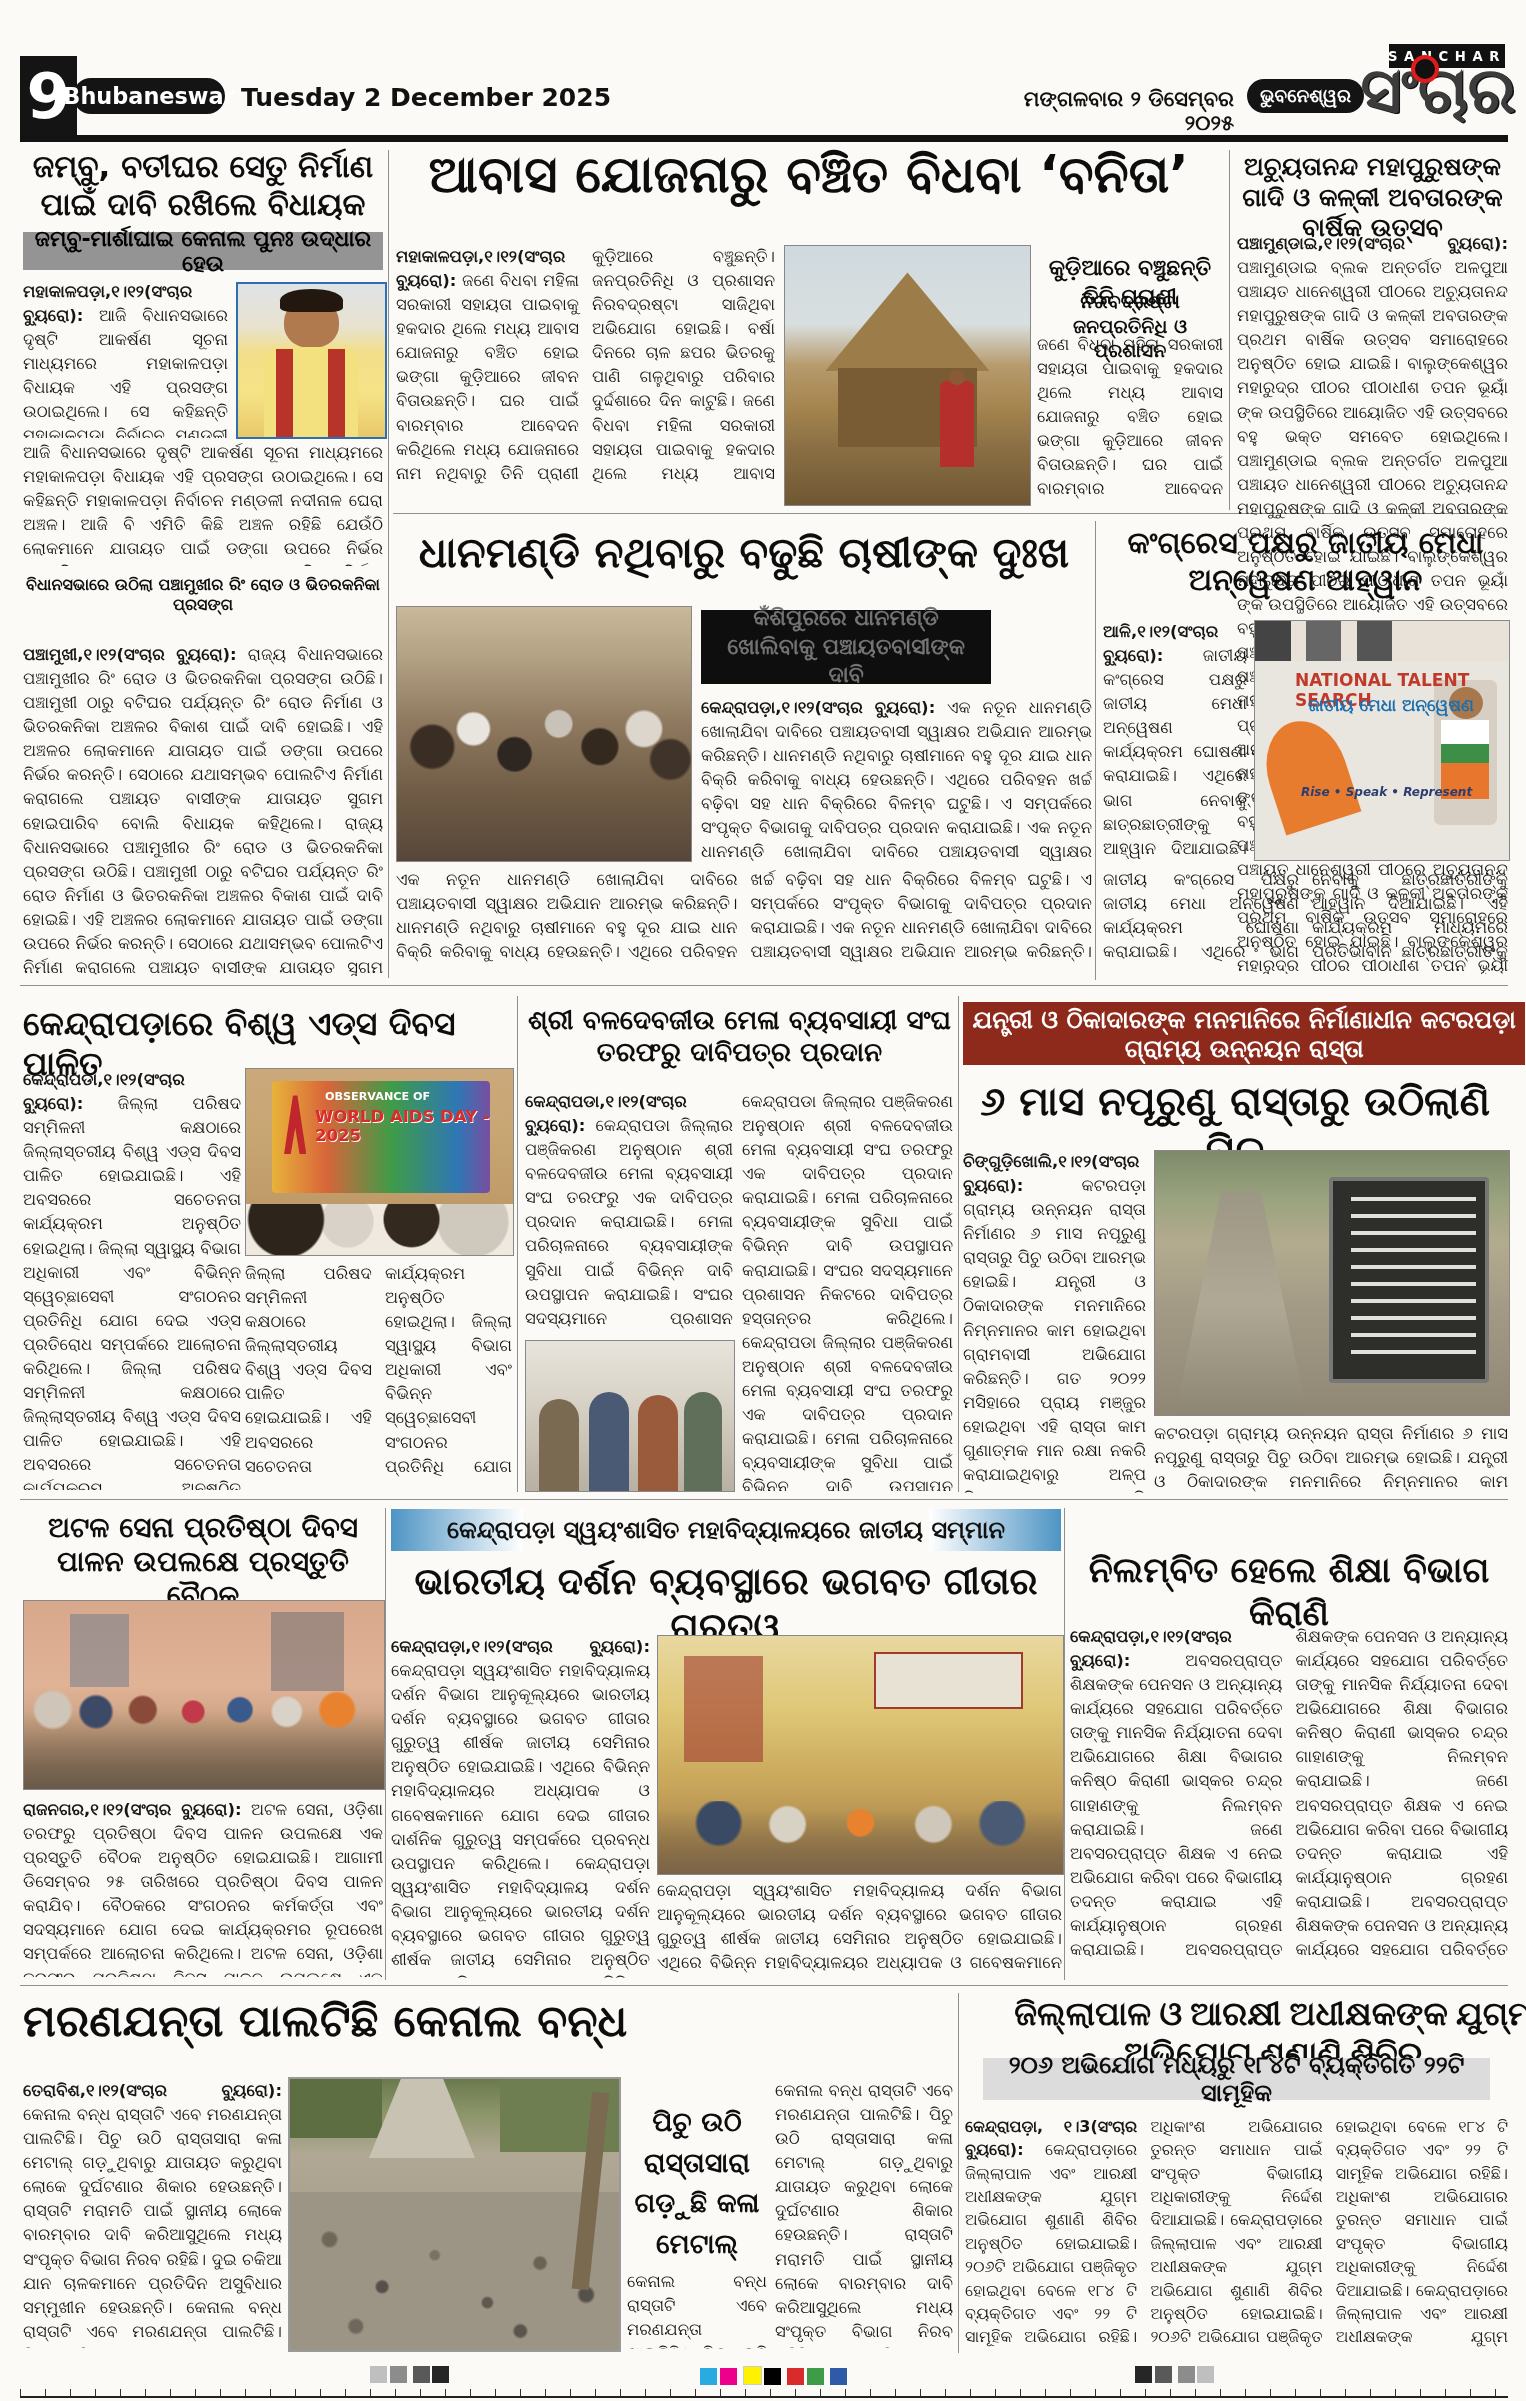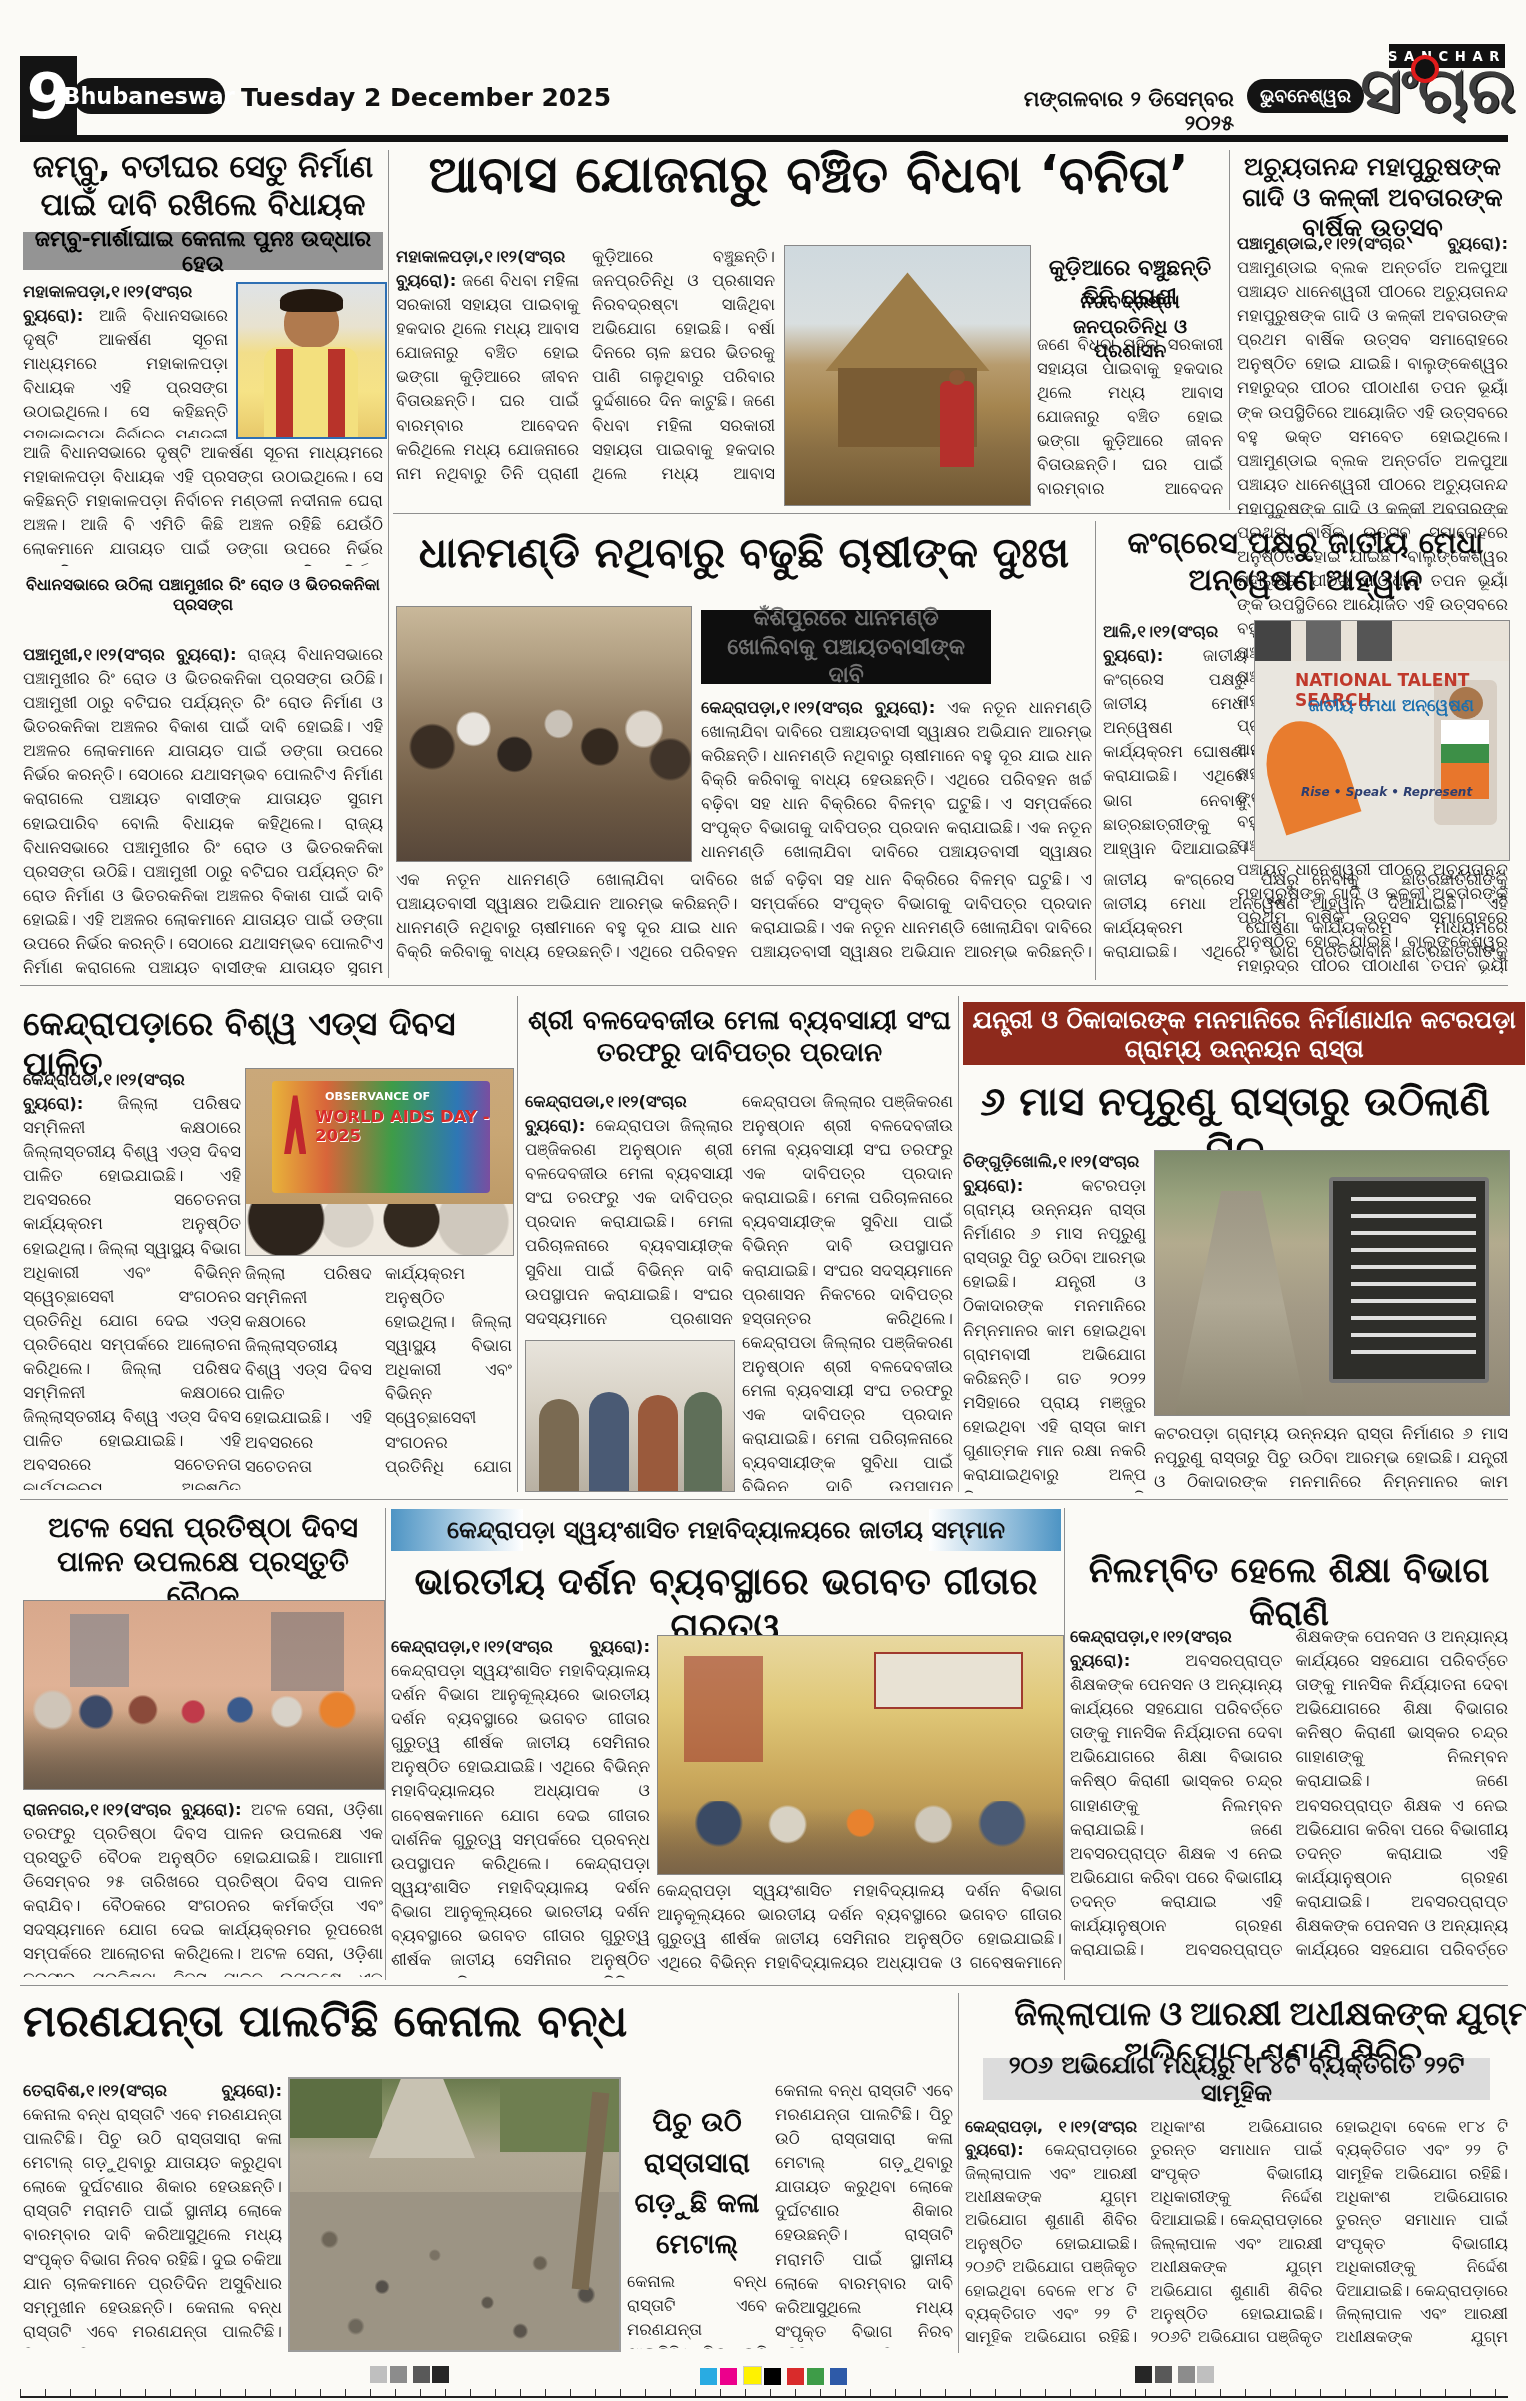--- a/index.html
+++ b/index.html
@@ -259,21 +259,21 @@
       radial-gradient(circle at 20% 85%, #6e685c 0 2%, transparent 3%),
       radial-gradient(circle at 70% 88%, #5a544c 0 2%, transparent 3%),#9c9484;"></div>
     <div style="position:absolute;right:20px;top:13.2px;width:17px;height:198px;background:#7a6a50;transform:rotate(6deg);"></div>
   </div>
   <div class="abs bold-center" style="left:627px;top:2102px;width:140px;font-size:27px;line-height:1.5;">ପିଚୁ ଉଠି ରାସ୍ତାସାରା ଗଡ଼ୁଛି କଳା ମେଟାଲ୍</div>
   <div class="abs body-txt" style="left:627px;top:2270px;width:140px;height:79px;">କେନାଲ ବନ୍ଧ ରାସ୍ତାଟି ଏବେ ମରଣଯନ୍ତା ପାଲଟିଛି। ପିଚୁ ଉଠି ରାସ୍ତାସାରା କଳା ମେଟାଲ୍ ଗଡ଼ୁଥିବାରୁ ଯାତାୟତ କରୁଥିବା ଲୋକେ ଦୁର୍ଘଟଣାର ଶିକାର ହେଉଛନ୍ତି। ରାସ୍ତାଟି ମରାମତି ପାଇଁ ସ୍ଥାନୀୟ ଲୋକେ ବାରମ୍ବାର ଦାବି କରିଆସୁଥିଲେ ମଧ୍ୟ ସଂପୃକ୍ତ ବିଭାଗ ନିରବ ରହିଛି। ଦୁଇ ଚକିଆ ଯାନ ଚାଳକମାନେ ପ୍ରତିଦିନ ଅସୁବିଧାର ସମ୍ମୁଖୀନ ହେଉଛନ୍ତି।</div>
   <div class="abs body-txt" style="left:775px;top:2079px;width:178px;height:269px;">କେନାଲ ବନ୍ଧ ରାସ୍ତାଟି ଏବେ ମରଣଯନ୍ତା ପାଲଟିଛି। ପିଚୁ ଉଠି ରାସ୍ତାସାରା କଳା ମେଟାଲ୍ ଗଡ଼ୁଥିବାରୁ ଯାତାୟତ କରୁଥିବା ଲୋକେ ଦୁର୍ଘଟଣାର ଶିକାର ହେଉଛନ୍ତି। ରାସ୍ତାଟି ମରାମତି ପାଇଁ ସ୍ଥାନୀୟ ଲୋକେ ବାରମ୍ବାର ଦାବି କରିଆସୁଥିଲେ ମଧ୍ୟ ସଂପୃକ୍ତ ବିଭାଗ ନିରବ ରହିଛି। ଦୁଇ ଚକିଆ ଯାନ ଚାଳକମାନେ ପ୍ରତିଦିନ ଅସୁବିଧାର ସମ୍ମୁଖୀନ ହେଉଛନ୍ତି। କେନାଲ ବନ୍ଧ ରାସ୍ତାଟି ଏବେ ମରଣଯନ୍ତା ପାଲଟିଛି। ପିଚୁ ଉଠି ରାସ୍ତାସାରା କଳା ମେଟାଲ୍ ଗଡ଼ୁଥିବାରୁ ଯାତାୟତ କରୁଥିବା ଲୋକେ ଦୁର୍ଘଟଣାର ଶିକାର ହେଉଛନ୍ତି। ରାସ୍ତାଟି ମରାମତି ପାଇଁ ସ୍ଥାନୀୟ ଲୋକେ ବାରମ୍ବାର ଦାବି କରିଆସୁଥିଲେ ମଧ୍ୟ ସଂପୃକ୍ତ ବିଭାଗ ନିରବ ରହିଛି। ଦୁଇ ଚକିଆ ଯାନ ଚାଳକମାନେ ପ୍ରତିଦିନ ଅସୁବିଧାର ସମ୍ମୁଖୀନ ହେଉଛନ୍ତି। କେନାଲ ବନ୍ଧ ରାସ୍ତାଟି ଏବେ ମରଣଯନ୍ତା ପାଲଟିଛି। ପିଚୁ ଉଠି ରାସ୍ତାସାରା କଳା ମେଟାଲ୍ ଗଡ଼ୁଥିବାରୁ ଯାତାୟତ କରୁଥିବା ଲୋକେ ଦୁର୍ଘଟଣାର ଶିକାର ହେଉଛନ୍ତି। ରାସ୍ତାଟି ମରାମତି ପାଇଁ ସ୍ଥାନୀୟ ଲୋକେ ବାରମ୍ବାର ଦାବି କରିଆସୁଥିଲେ ମଧ୍ୟ ସଂପୃକ୍ତ ବିଭାଗ ନିରବ ରହିଛି। ଦୁଇ ଚକିଆ ଯାନ ଚାଳକମାନେ ପ୍ରତିଦିନ ଅସୁବିଧାର ସମ୍ମୁଖୀନ ହେଉଛନ୍ତି।</div>
 
   <div class="abs hl" style="left:1002px;top:1994px;width:543px;font-size:33px;font-family:Liberation Serif, serif;">ଜିଲ୍ଲାପାଳ ଓ ଆରକ୍ଷୀ ଅଧୀକ୍ଷକଙ୍କ ଯୁଗ୍ମ ଅଭିଯୋଗ ଶୁଣାଣି ଶିବିର</div>
   <div class="abs subhead-lightgray" style="left:983px;top:2058px;width:507px;height:42px;font-size:24px;">୨୦୬ ଅଭିଯୋଗ ମଧ୍ୟରୁ ୧୮୪ଟି ବ୍ୟକ୍ତିଗତ ୨୨ଟି ସାମୂହିକ</div>
-  <div class="abs body-txt col3" style="left:965px;top:2115px;width:543px;height:234px;font-size:16px;"><span class="dateline">କେନ୍ଦ୍ରାପଡ଼ା, ୧।୧୨(ସଂଚାର ବ୍ୟୁରୋ):</span>
+  <div class="abs body-txt col3" style="left:965px;top:2115px;width:543px;height:234px;font-size:16px;"><span class="dateline">କେନ୍ଦ୍ରାପଡ଼ା, ୧।3(ସଂଚାର ବ୍ୟୁରୋ):</span>
     <span>କେନ୍ଦ୍ରାପଡ଼ାରେ ଜିଲ୍ଲାପାଳ ଏବଂ ଆରକ୍ଷୀ ଅଧୀକ୍ଷକଙ୍କ ଯୁଗ୍ମ ଅଭିଯୋଗ ଶୁଣାଣି ଶିବିର ଅନୁଷ୍ଠିତ ହୋଇଯାଇଛି। ୨୦୬ଟି ଅଭିଯୋଗ ପଞ୍ଜିକୃତ ହୋଇଥିବା ବେଳେ ୧୮୪ ଟି ବ୍ୟକ୍ତିଗତ ଏବଂ ୨୨ ଟି ସାମୂହିକ ଅଭିଯୋଗ ରହିଛି। ଅଧିକାଂଶ ଅଭିଯୋଗର ତୁରନ୍ତ ସମାଧାନ ପାଇଁ ସଂପୃକ୍ତ ବିଭାଗୀୟ ଅଧିକାରୀଙ୍କୁ ନିର୍ଦ୍ଦେଶ ଦିଆଯାଇଛି। କେନ୍ଦ୍ରାପଡ଼ାରେ ଜିଲ୍ଲାପାଳ ଏବଂ ଆରକ୍ଷୀ ଅଧୀକ୍ଷକଙ୍କ ଯୁଗ୍ମ ଅଭିଯୋଗ ଶୁଣାଣି ଶିବିର ଅନୁଷ୍ଠିତ ହୋଇଯାଇଛି। ୨୦୬ଟି ଅଭିଯୋଗ ପଞ୍ଜିକୃତ ହୋଇଥିବା ବେଳେ ୧୮୪ ଟି ବ୍ୟକ୍ତିଗତ ଏବଂ ୨୨ ଟି ସାମୂହିକ ଅଭିଯୋଗ ରହିଛି। ଅଧିକାଂଶ ଅଭିଯୋଗର ତୁରନ୍ତ ସମାଧାନ ପାଇଁ ସଂପୃକ୍ତ ବିଭାଗୀୟ ଅଧିକାରୀଙ୍କୁ ନିର୍ଦ୍ଦେଶ ଦିଆଯାଇଛି। କେନ୍ଦ୍ରାପଡ଼ାରେ ଜିଲ୍ଲାପାଳ ଏବଂ ଆରକ୍ଷୀ ଅଧୀକ୍ଷକଙ୍କ ଯୁଗ୍ମ ଅଭିଯୋଗ ଶୁଣାଣି ଶିବିର ଅନୁଷ୍ଠିତ ହୋଇଯାଇଛି। ୨୦୬ଟି ଅଭିଯୋଗ ପଞ୍ଜିକୃତ ହୋଇଥିବା ବେଳେ ୧୮୪ ଟି ବ୍ୟକ୍ତିଗତ ଏବଂ ୨୨ ଟି ସାମୂହିକ ଅଭିଯୋଗ ରହିଛି। ଅଧିକାଂଶ ଅଭିଯୋଗର ତୁରନ୍ତ ସମାଧାନ ପାଇଁ ସଂପୃକ୍ତ ବିଭାଗୀୟ ଅଧିକାରୀଙ୍କୁ ନିର୍ଦ୍ଦେଶ ଦିଆଯାଇଛି। କେନ୍ଦ୍ରାପଡ଼ାରେ ଜିଲ୍ଲାପାଳ ଏବଂ ଆରକ୍ଷୀ ଅଧୀକ୍ଷକଙ୍କ ଯୁଗ୍ମ ଅଭିଯୋଗ ଶୁଣାଣି ଶିବିର ଅନୁଷ୍ଠିତ ହୋଇଯାଇଛି। ୨୦୬ଟି ଅଭିଯୋଗ ପଞ୍ଜିକୃତ ହୋଇଥିବା ବେଳେ ୧୮୪ ଟି ବ୍ୟକ୍ତିଗତ ଏବଂ ୨୨ ଟି ସାମୂହିକ ଅଭିଯୋଗ ରହିଛି। ଅଧିକାଂଶ ଅଭିଯୋଗର ତୁରନ୍ତ ସମାଧାନ ପାଇଁ ସଂପୃକ୍ତ ବିଭାଗୀୟ ଅଧିକାରୀଙ୍କୁ ନିର୍ଦ୍ଦେଶ ଦିଆଯାଇଛି।</span>
   </div>
 
   <div class="abs" style="left:370px;top:2366px;">
     <span class="regsq" style="background:#bfbfbf;"></span><span class="regsq" style="background:#8c8c8c;"></span>
     <span class="regsq" style="background:#595959;"></span><span class="regsq" style="background:#262626;"></span>
   </div>
   <div class="abs" style="left:700px;top:2366px;">
     <span class="regsq" style="background:#29abe2;"></span><span class="regsq" style="background:#ec008c;"></span>
     <span class="regsq" style="background:#fff200;border:0.7px solid #ccc;"></span><span class="regsq" style="background:#000;"></span>

